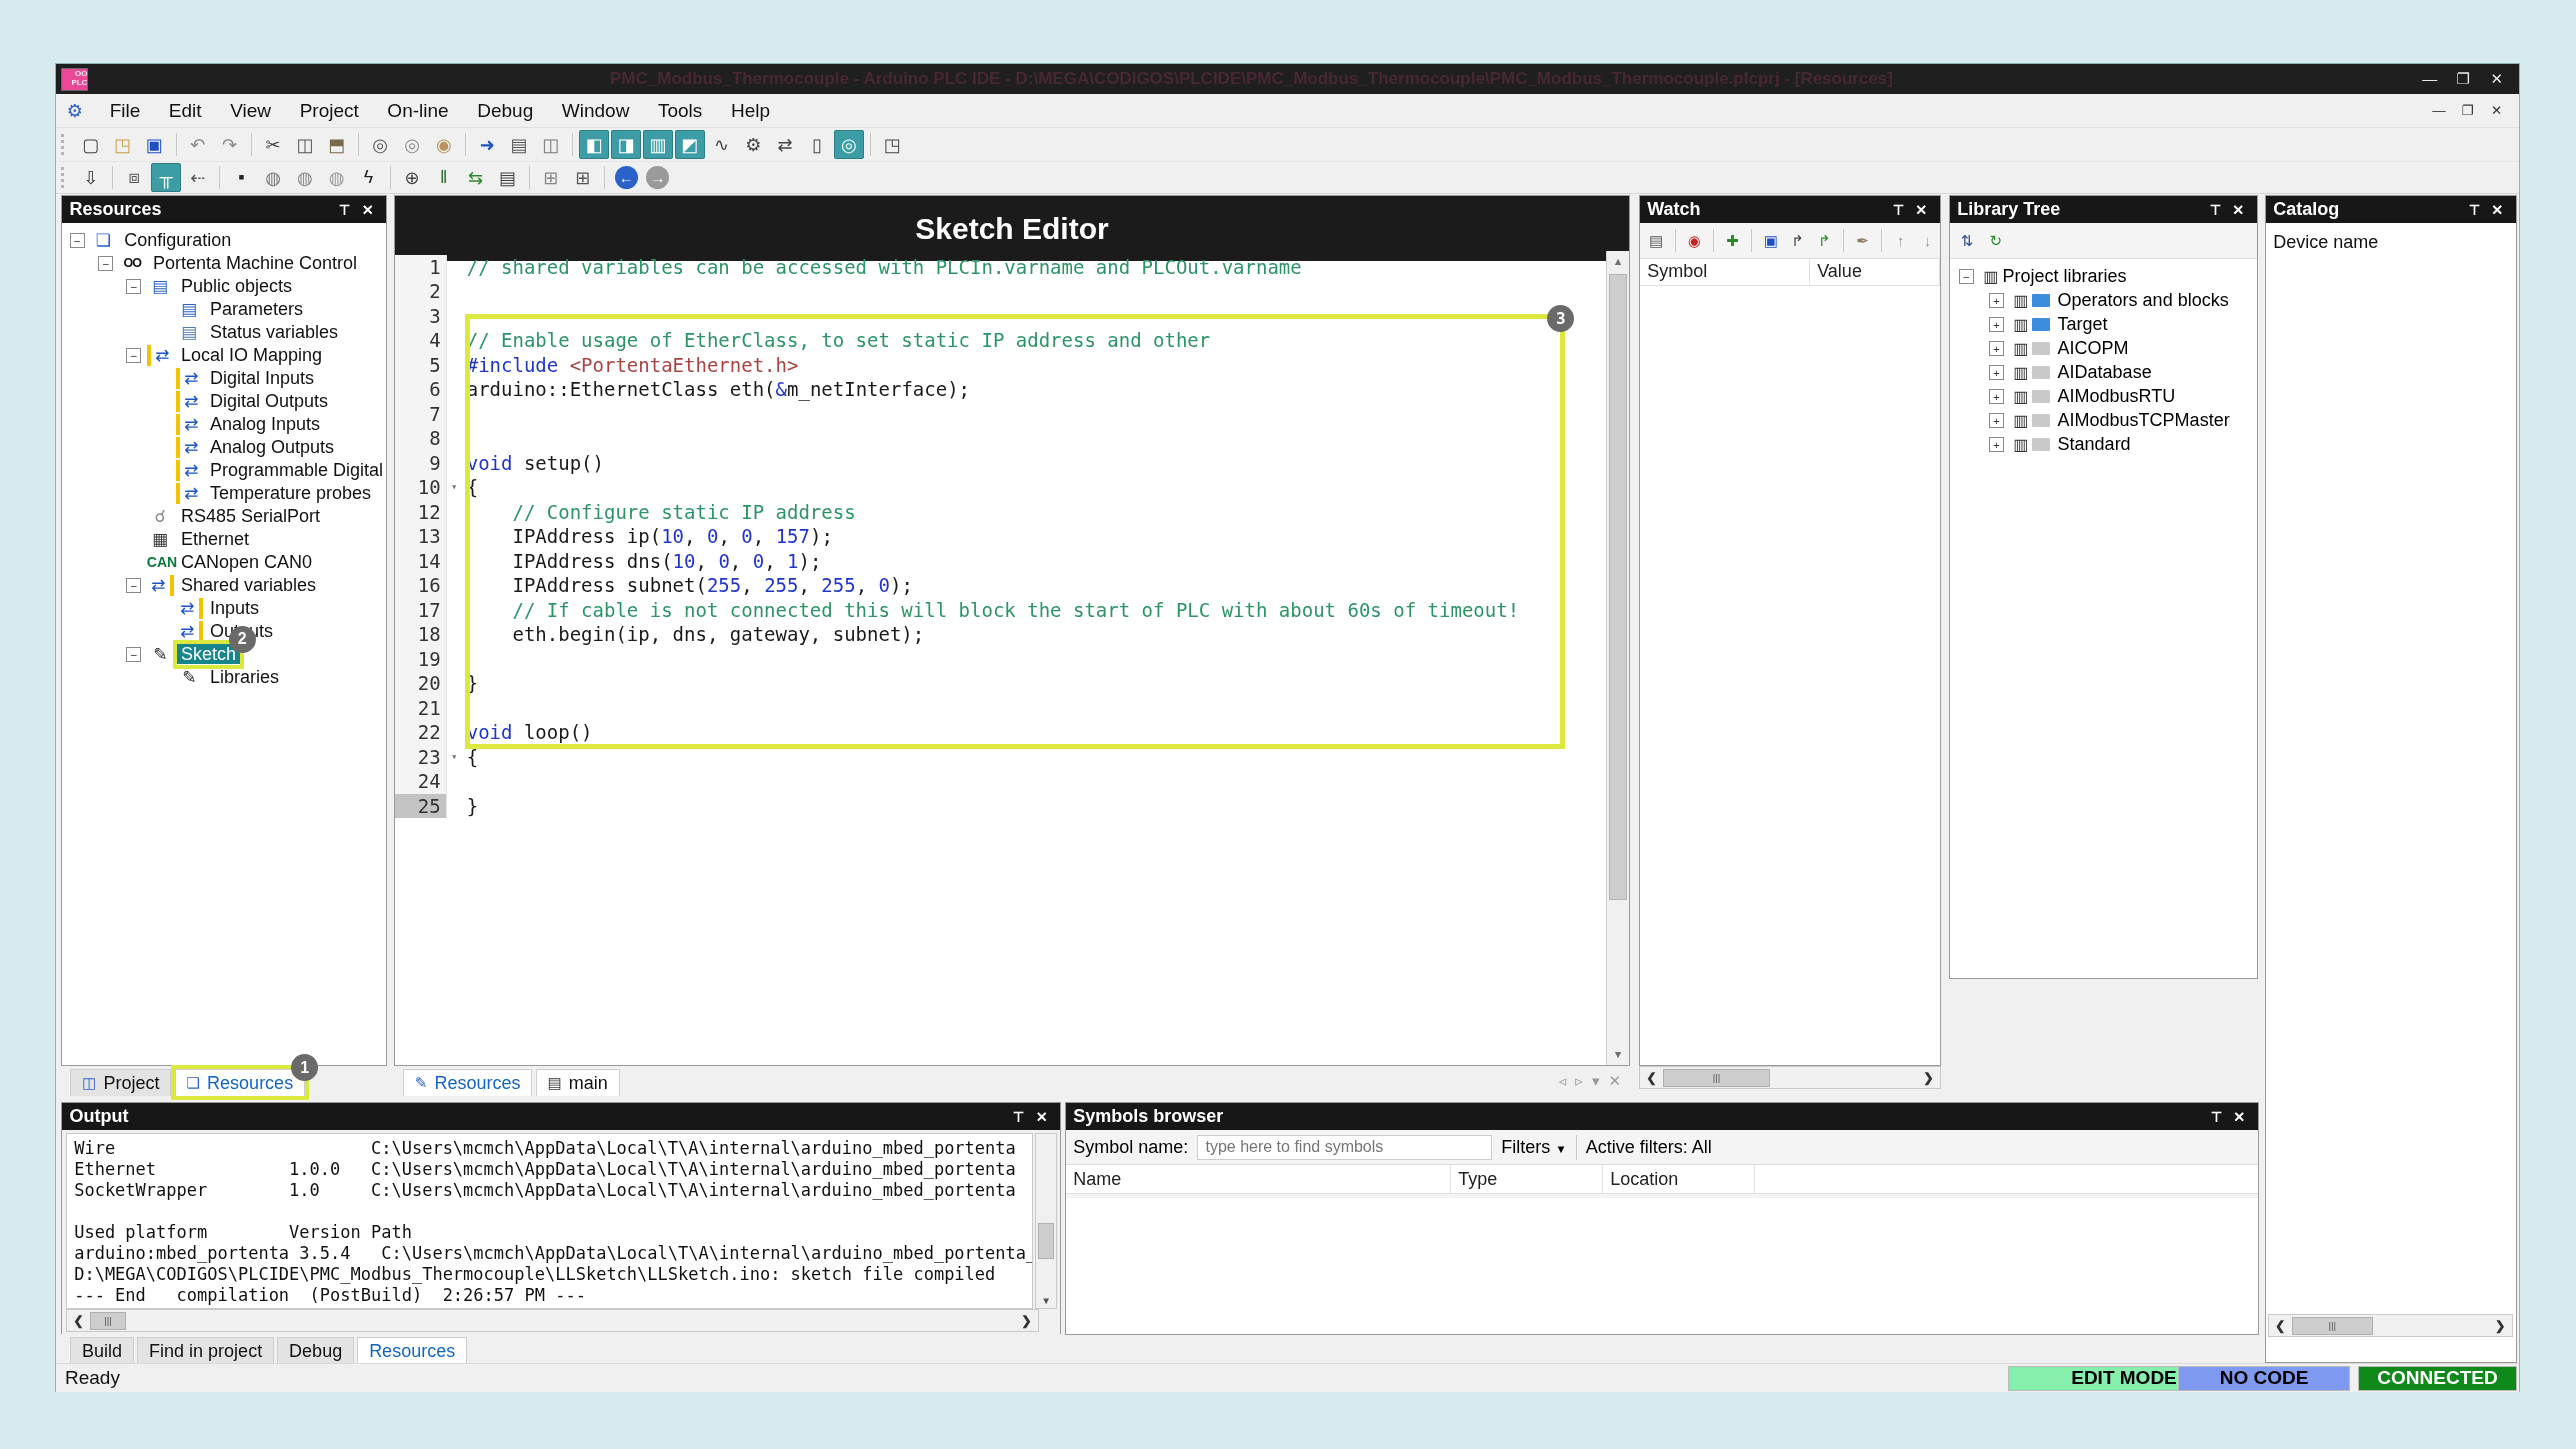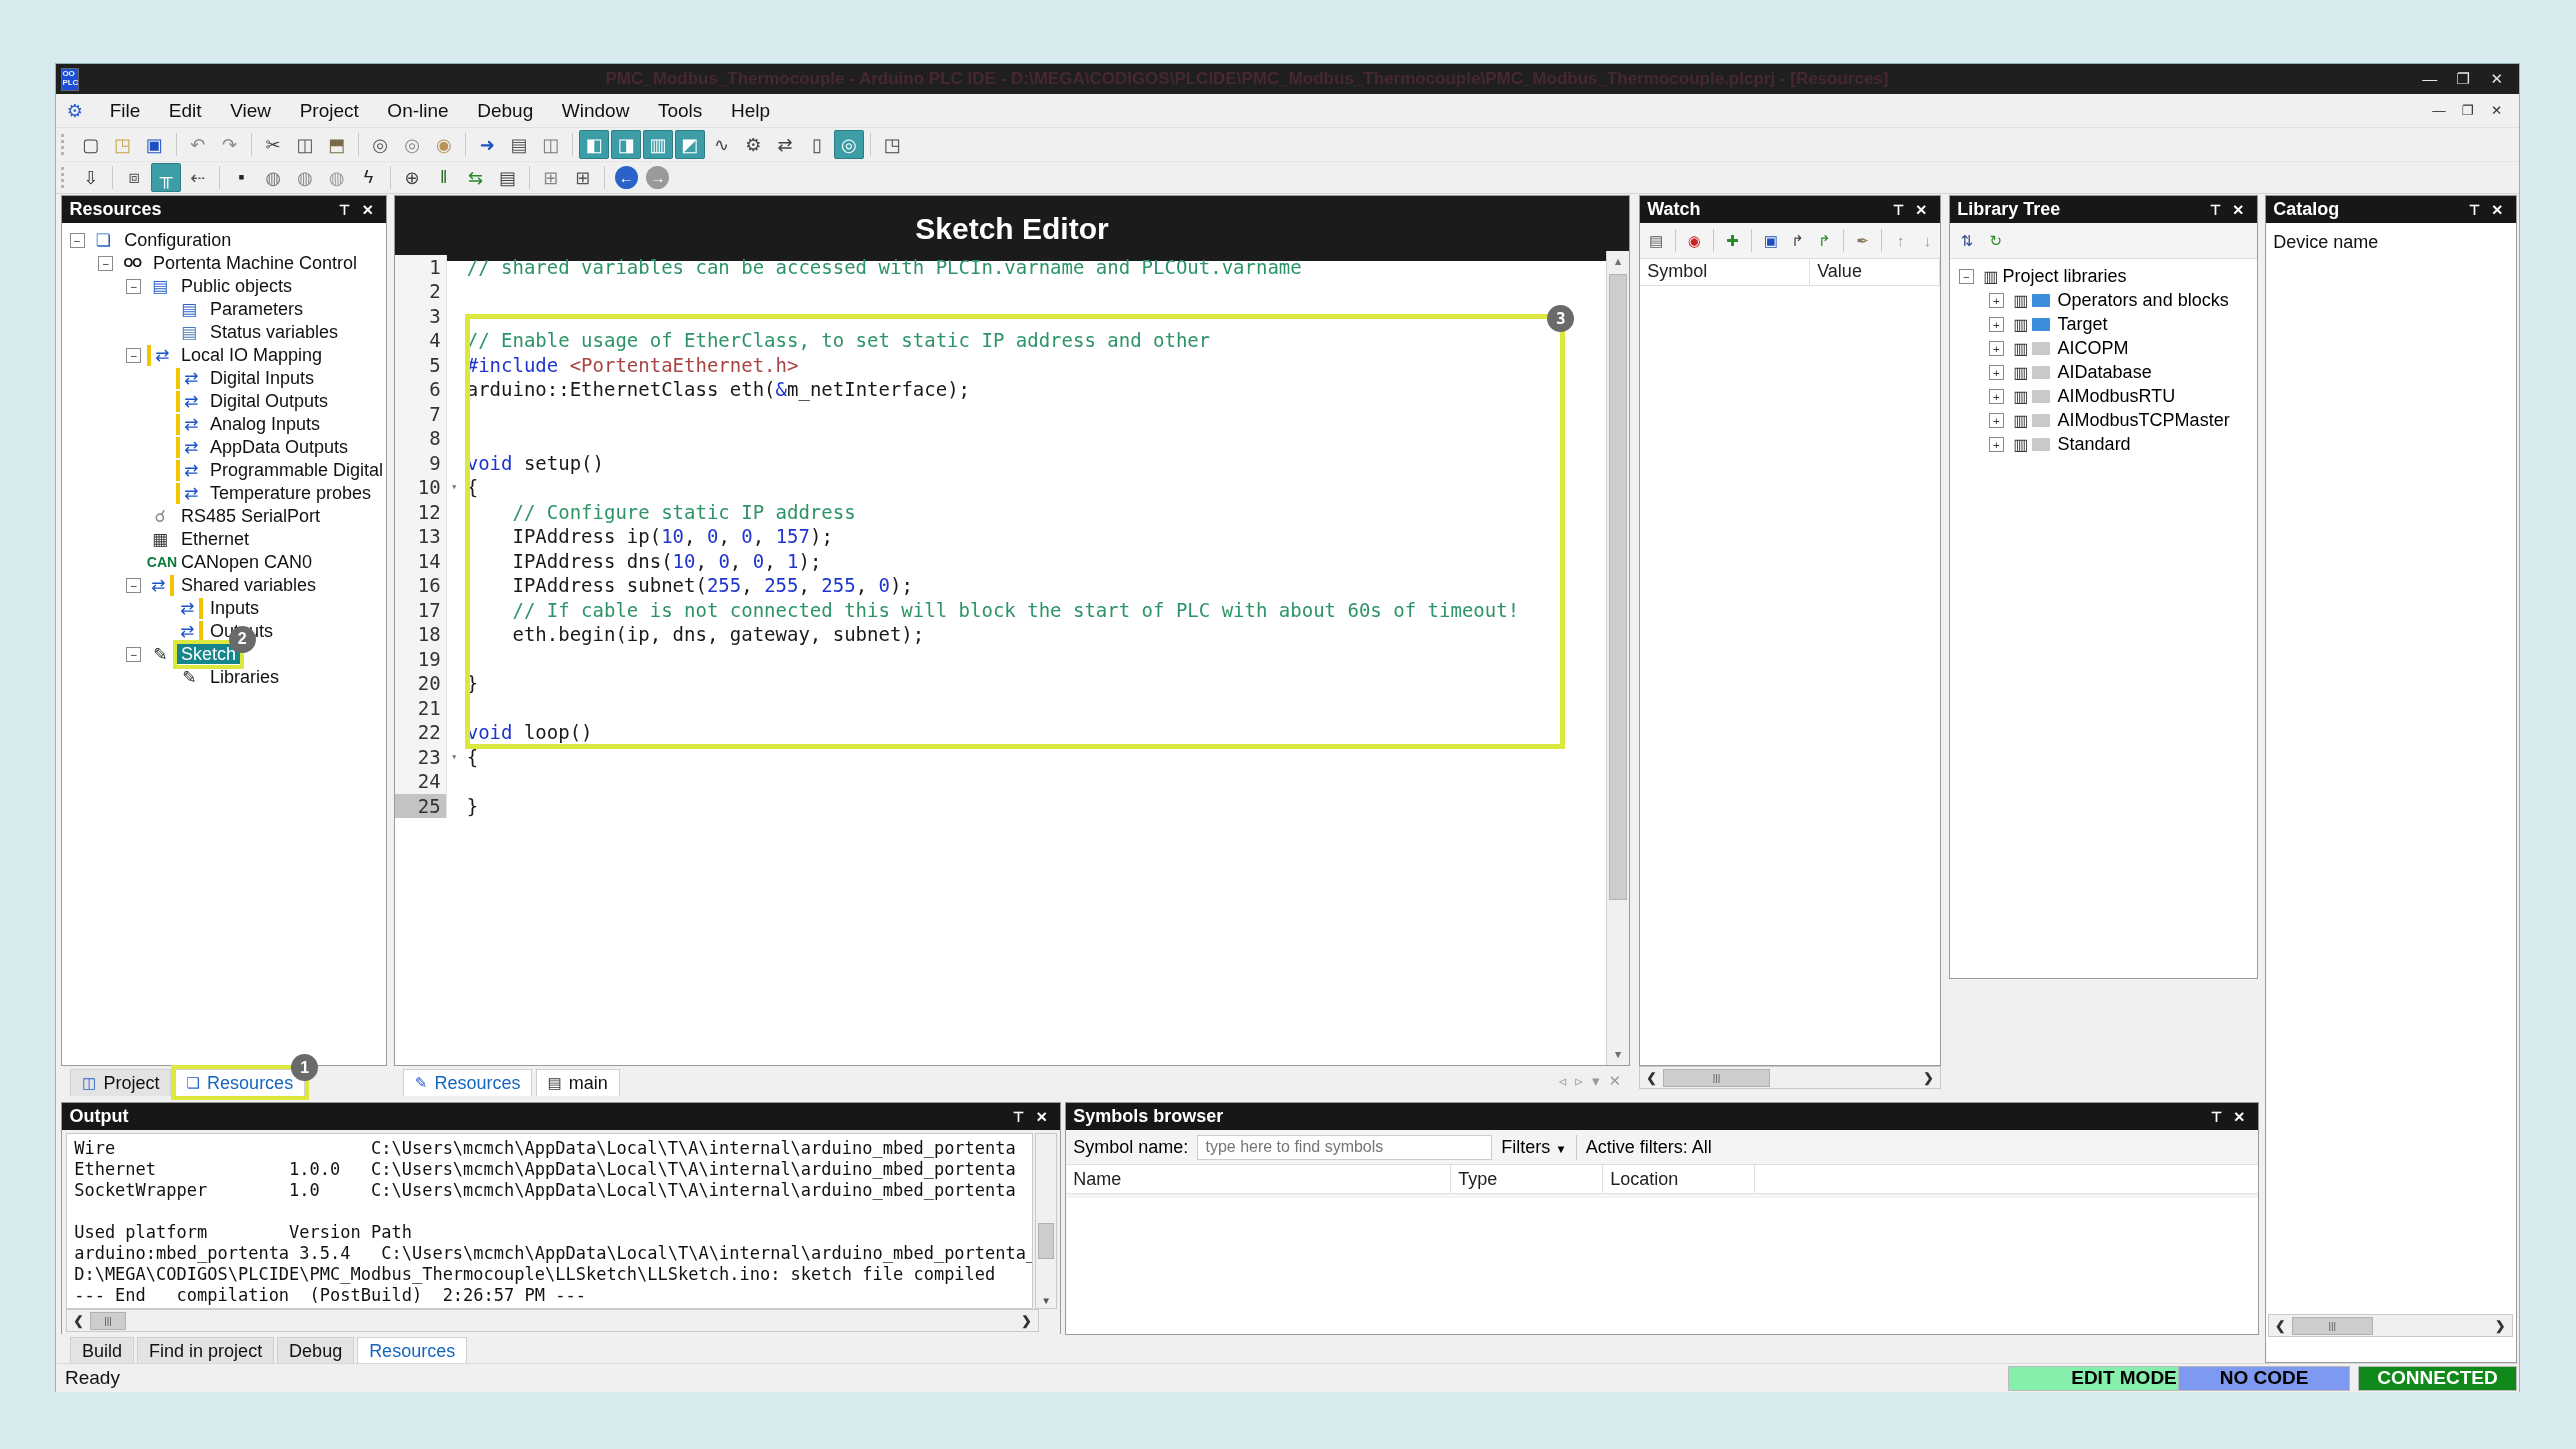--- a/index.html
+++ b/index.html
@@ -5,22 +5,22 @@
   * { margin:0; padding:0; box-sizing:border-box; }
   html,body { width:2576px; height:1449px; }
   body { position:relative; background:#d7ebee; font-family:"Liberation Sans",sans-serif; overflow:hidden; }
 
   .window { position:absolute; left:55px; top:63px; width:2465px; height:1329px;
             background:#f0f0f0; border:0.9px solid #8fb4ba; }
 
   
   .titlebar { position:absolute; left:0; top:0; width:100%; height:30px; background:#1f1f1f;
               display:flex; align-items:center; }
-  .app-ico { width:18px; height:23px; margin-left:5.4px; background:#1d4ed8; border:0.9px solid #666;
-             color:#eee; font-size:8px; font-weight:bold; text-align:left; line-height:9.8px; }
+  .app-ico { width:27px; height:23px; margin-left:5.4px; background:#ec4899; border:0.9px solid #666;
+             color:#eee; font-size:8px; font-weight:bold; text-align:right; line-height:9.8px; }
   .title-text { flex:1; text-align:center; color:#472734; font-size:17px; white-space:nowrap;
                 overflow:hidden; font-weight:bold; }
   .win-ctrls { display:flex; gap:3.6px; margin-right:7.2px; }
   .win-ctrls span { color:#e8e8e8; width:30px; text-align:center; font-size:15px; cursor:default; }
 
   
   .menubar { position:absolute; left:0; top:30px; width:100%; height:34px; background:#f0f0f0;
              display:flex; align-items:center; border-bottom:0.9px solid #e0e0e0; }
   .menu-ico { font-size:18px; color:#2a62c9; margin:0 12.5px 0 10.7px; }
   .menu-item { font-size:19px; color:#111; padding:3.6px 14.3px; cursor:default; }
@@ -290,21 +290,21 @@
           <span><span class="tlab">Digital Outputs</span></span>
         </div>
         <div class="trow" style="padding-left: 93px;">
           <span class="texp none"></span>
           <span class="tico ic-io">⇄</span>
           <span><span class="tlab">Analog Inputs</span></span>
         </div>
         <div class="trow" style="padding-left: 93px;">
           <span class="texp none"></span>
           <span class="tico ic-io">⇄</span>
-          <span><span class="tlab">AppData Outputs</span></span>
+          <span><span class="tlab">Analog Outputs</span></span>
         </div>
         <div class="trow" style="padding-left: 93px;">
           <span class="texp none"></span>
           <span class="tico ic-io">⇄</span>
           <span><span class="tlab">Programmable Digital I/O</span></span>
         </div>
         <div class="trow" style="padding-left: 93px;">
           <span class="texp none"></span>
           <span class="tico ic-io">⇄</span>
           <span><span class="tlab">Temperature probes</span></span>

